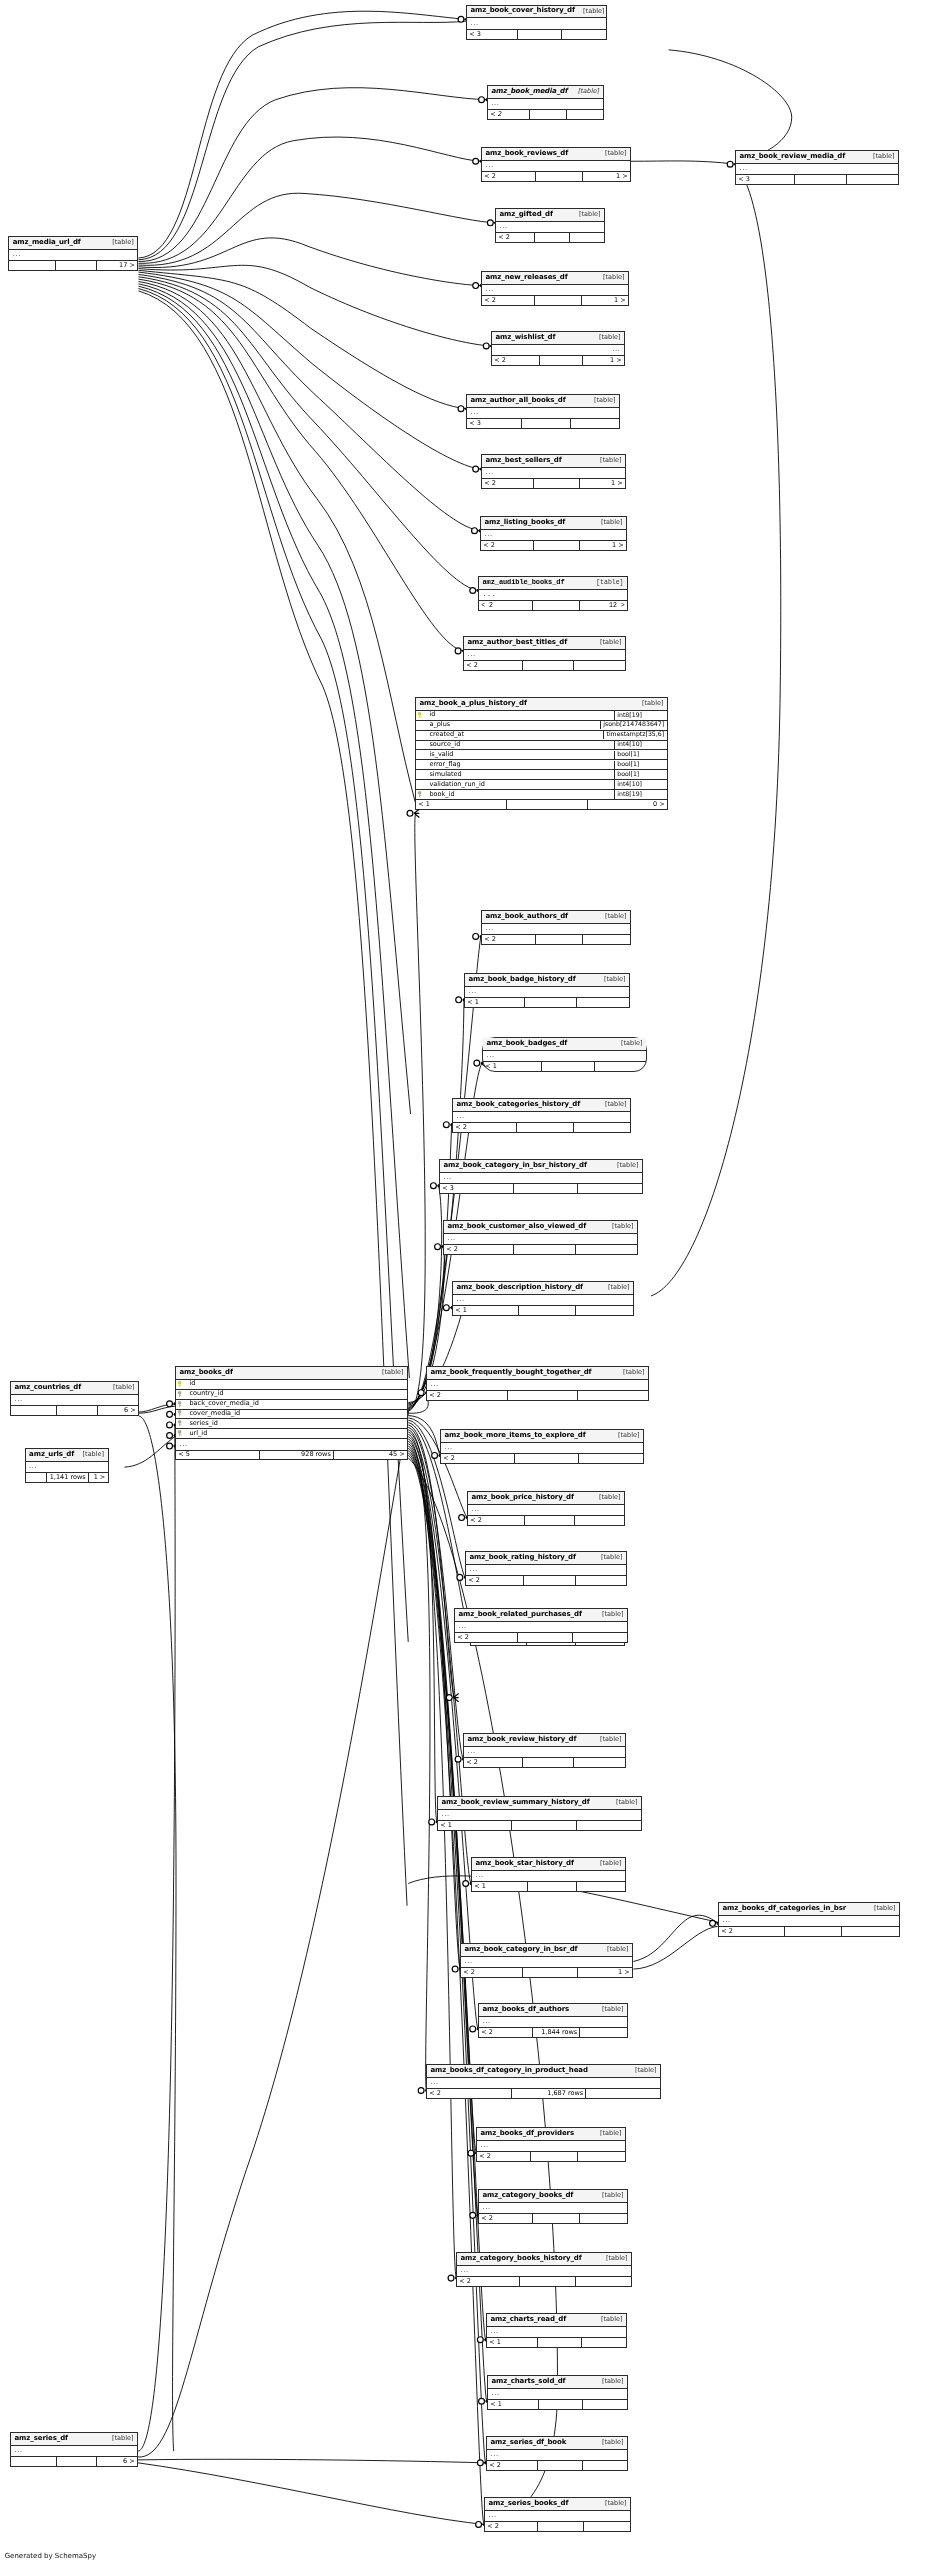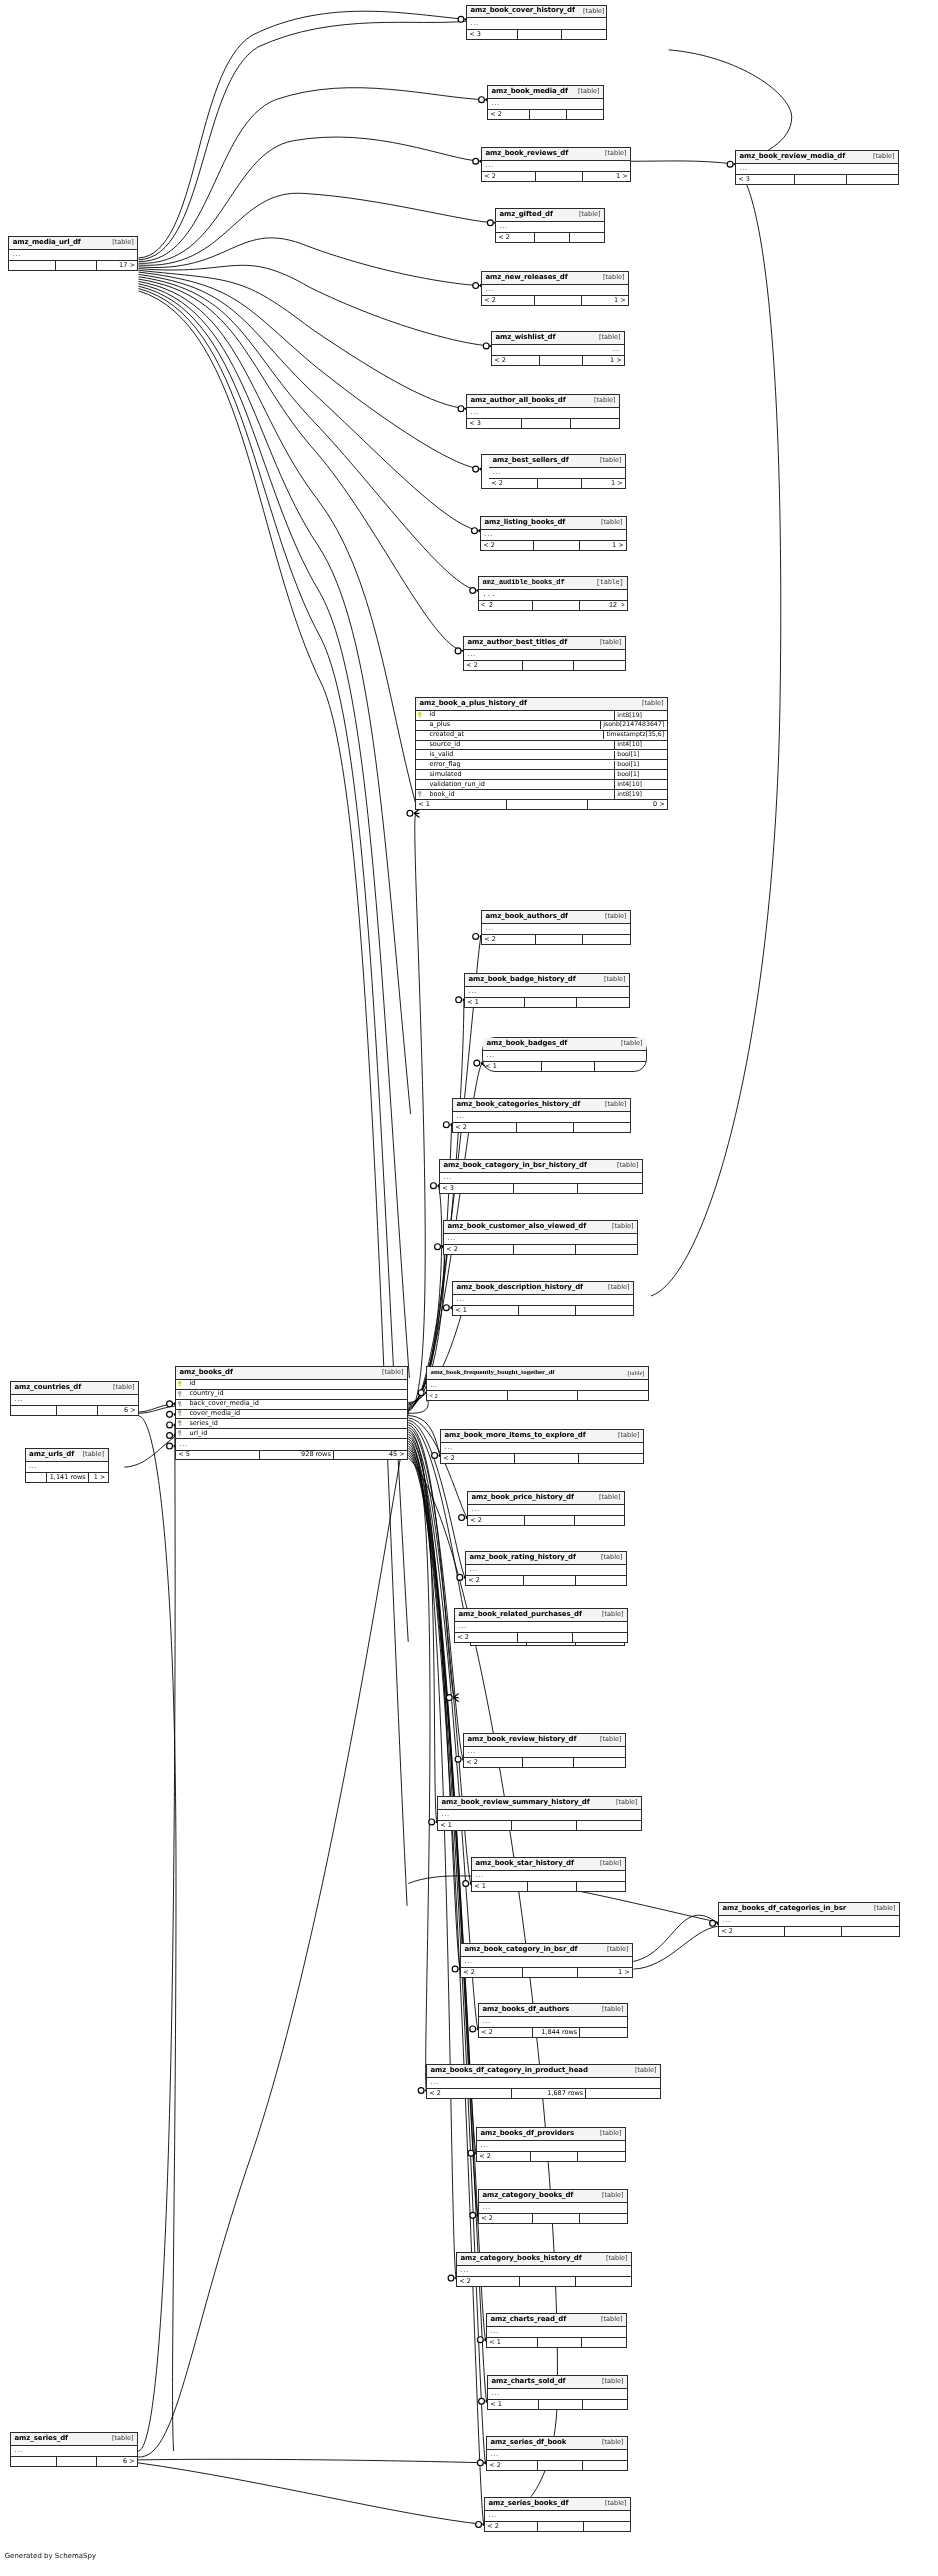--- a/index.html
+++ b/index.html
@@ -266,21 +266,21 @@
           <span class="tname">amz_book_cover_history_df</span>
           <span class="ttype">[table]</span>
         </div>
         <div class="ellipsis">...</div>
         <div class="foot">
           <span class="fcell f-left">&lt; 3</span>
           <span class="fcell f-mid"></span>
           <span class="fcell f-right"></span>
         </div>
       </div>
-      <div class="tbl" style="left: 487px; top: 85px; width: 117px;">
+      <div class="tbl" style="left: 487px; top: 85px; width: 117px; font-style: italic;">
         <div class="hdr">
           <span class="tname">amz_book_media_df</span>
           <span class="ttype">[table]</span>
         </div>
         <div class="ellipsis">...</div>
         <div class="foot">
           <span class="fcell f-left">&lt; 2</span>
           <span class="fcell f-mid"></span>
           <span class="fcell f-right"></span>
         </div>
@@ -338,21 +338,21 @@
           <span class="tname">amz_author_all_books_df</span>
           <span class="ttype">[table]</span>
         </div>
         <div class="ellipsis">...</div>
         <div class="foot">
           <span class="fcell f-left">&lt; 3</span>
           <span class="fcell f-mid"></span>
           <span class="fcell f-right"></span>
         </div>
       </div>
-      <div class="tbl" style="left: 481px; top: 454px; width: 145px; padding-left: 7px;">
+      <div class="tbl" style="left: 481px; top: 454px; width: 145px;">
         <div class="hdr">
           <span class="tname">amz_best_sellers_df</span>
           <span class="ttype">[table]</span>
         </div>
         <div class="ellipsis">...</div>
         <div class="foot">
           <span class="fcell f-left">&lt; 2</span>
           <span class="fcell f-mid"></span>
           <span class="fcell f-right">1 &gt;</span>
         </div>
@@ -558,21 +558,21 @@
           <span class="tname">amz_book_description_history_df</span>
           <span class="ttype">[table]</span>
         </div>
         <div class="ellipsis">...</div>
         <div class="foot">
           <span class="fcell f-left">&lt; 1</span>
           <span class="fcell f-mid"></span>
           <span class="fcell f-right"></span>
         </div>
       </div>
-      <div class="tbl" style="left: 426px; top: 1366px; width: 223px; font-family: Liberation Serif, serif;">
+      <div class="tbl" style="left: 426px; top: 1366px; width: 223px;">
         <div class="hdr">
           <span class="tname">amz_book_frequently_bought_together_df</span>
           <span class="ttype">[table]</span>
         </div>
         <div class="ellipsis">...</div>
         <div class="foot">
           <span class="fcell f-left">&lt; 2</span>
           <span class="fcell f-mid"></span>
           <span class="fcell f-right"></span>
         </div>

